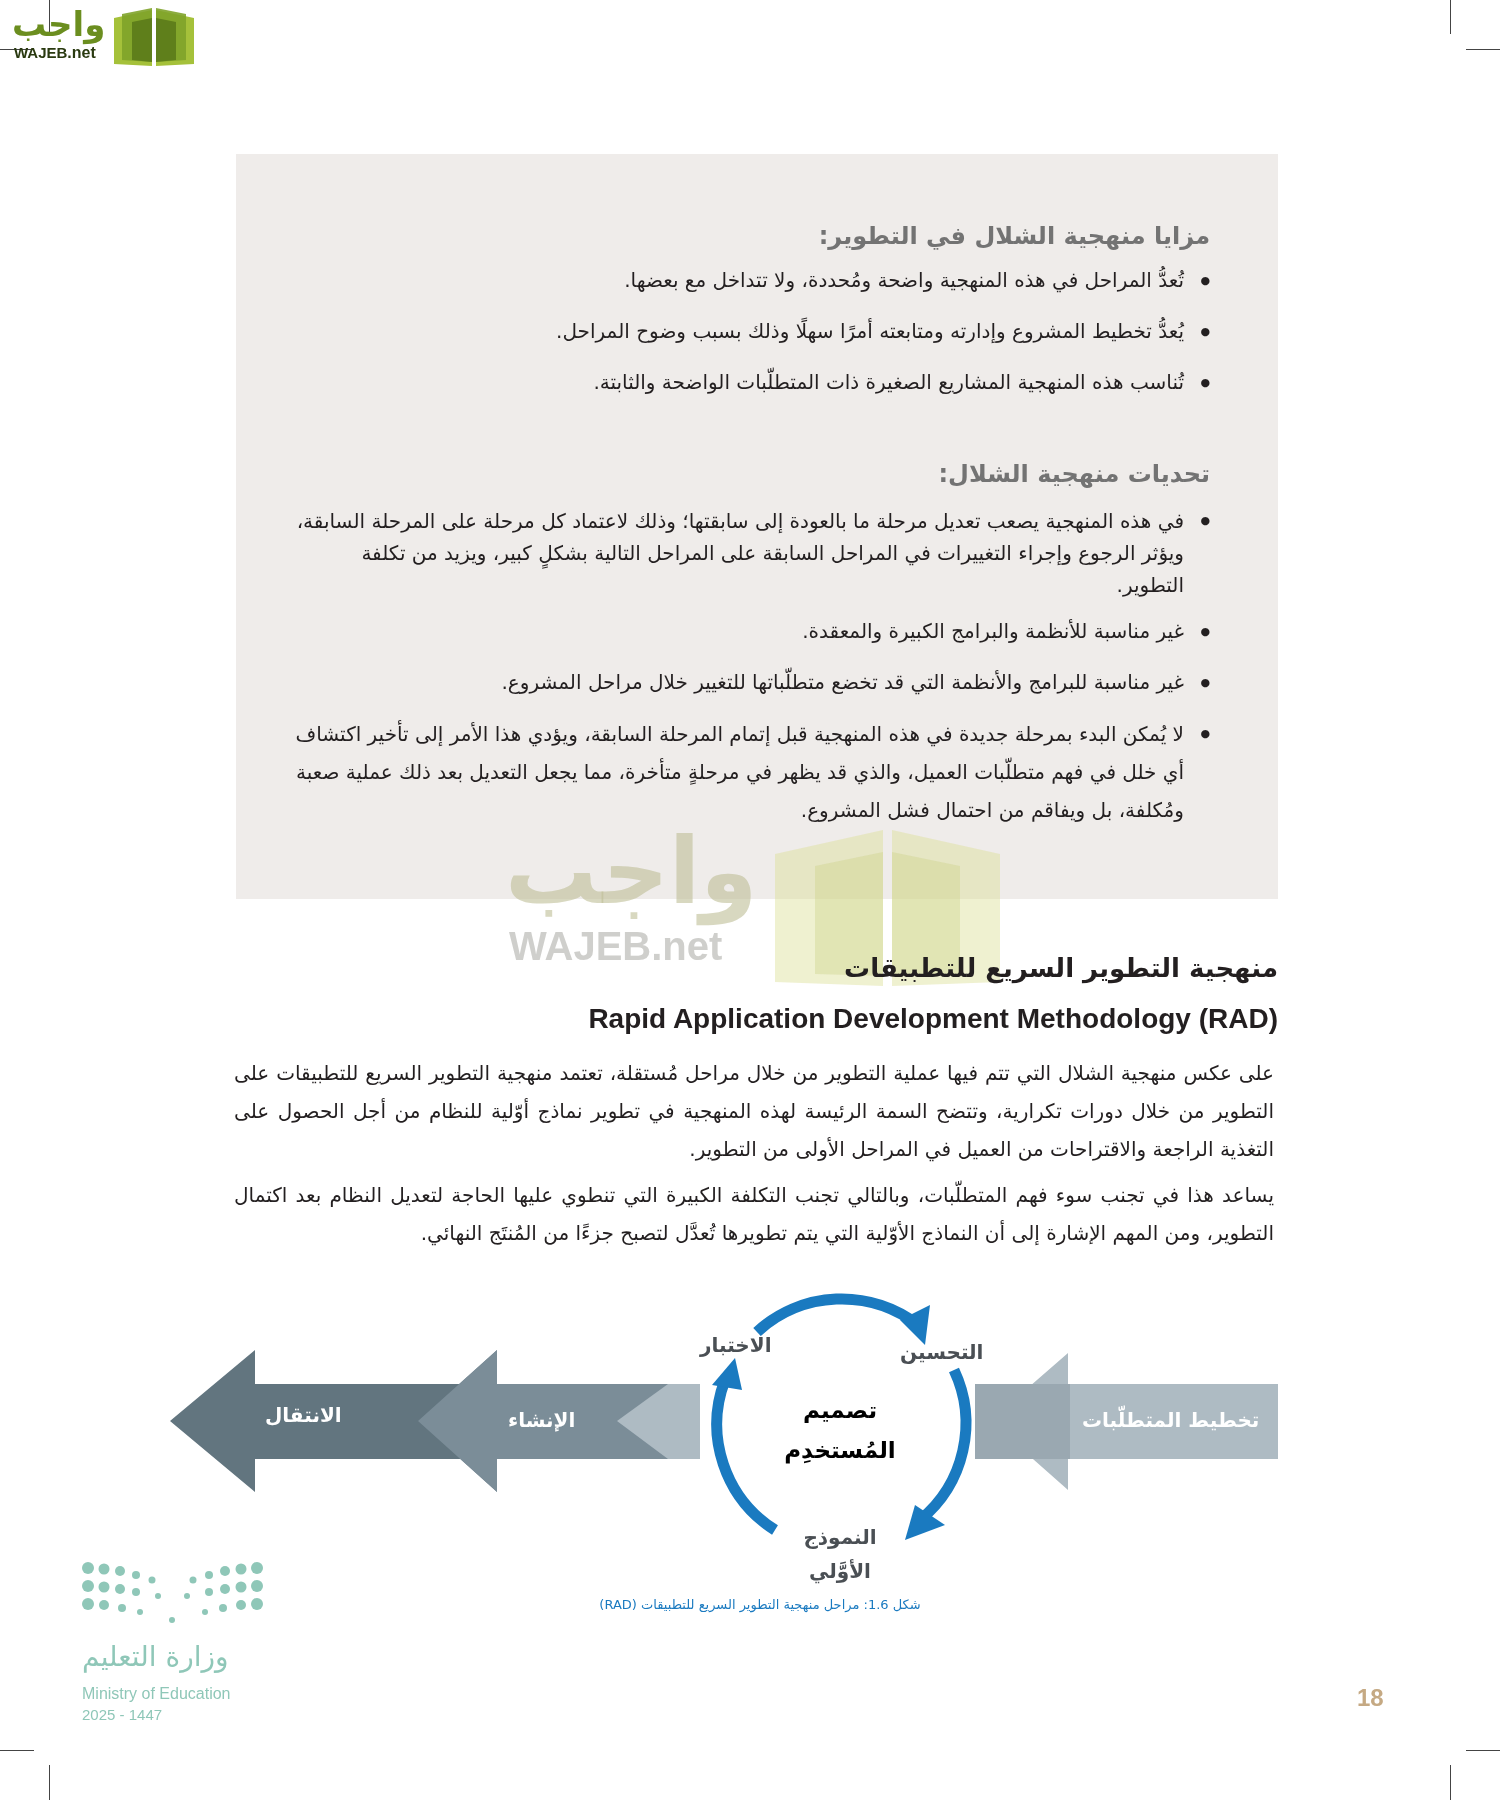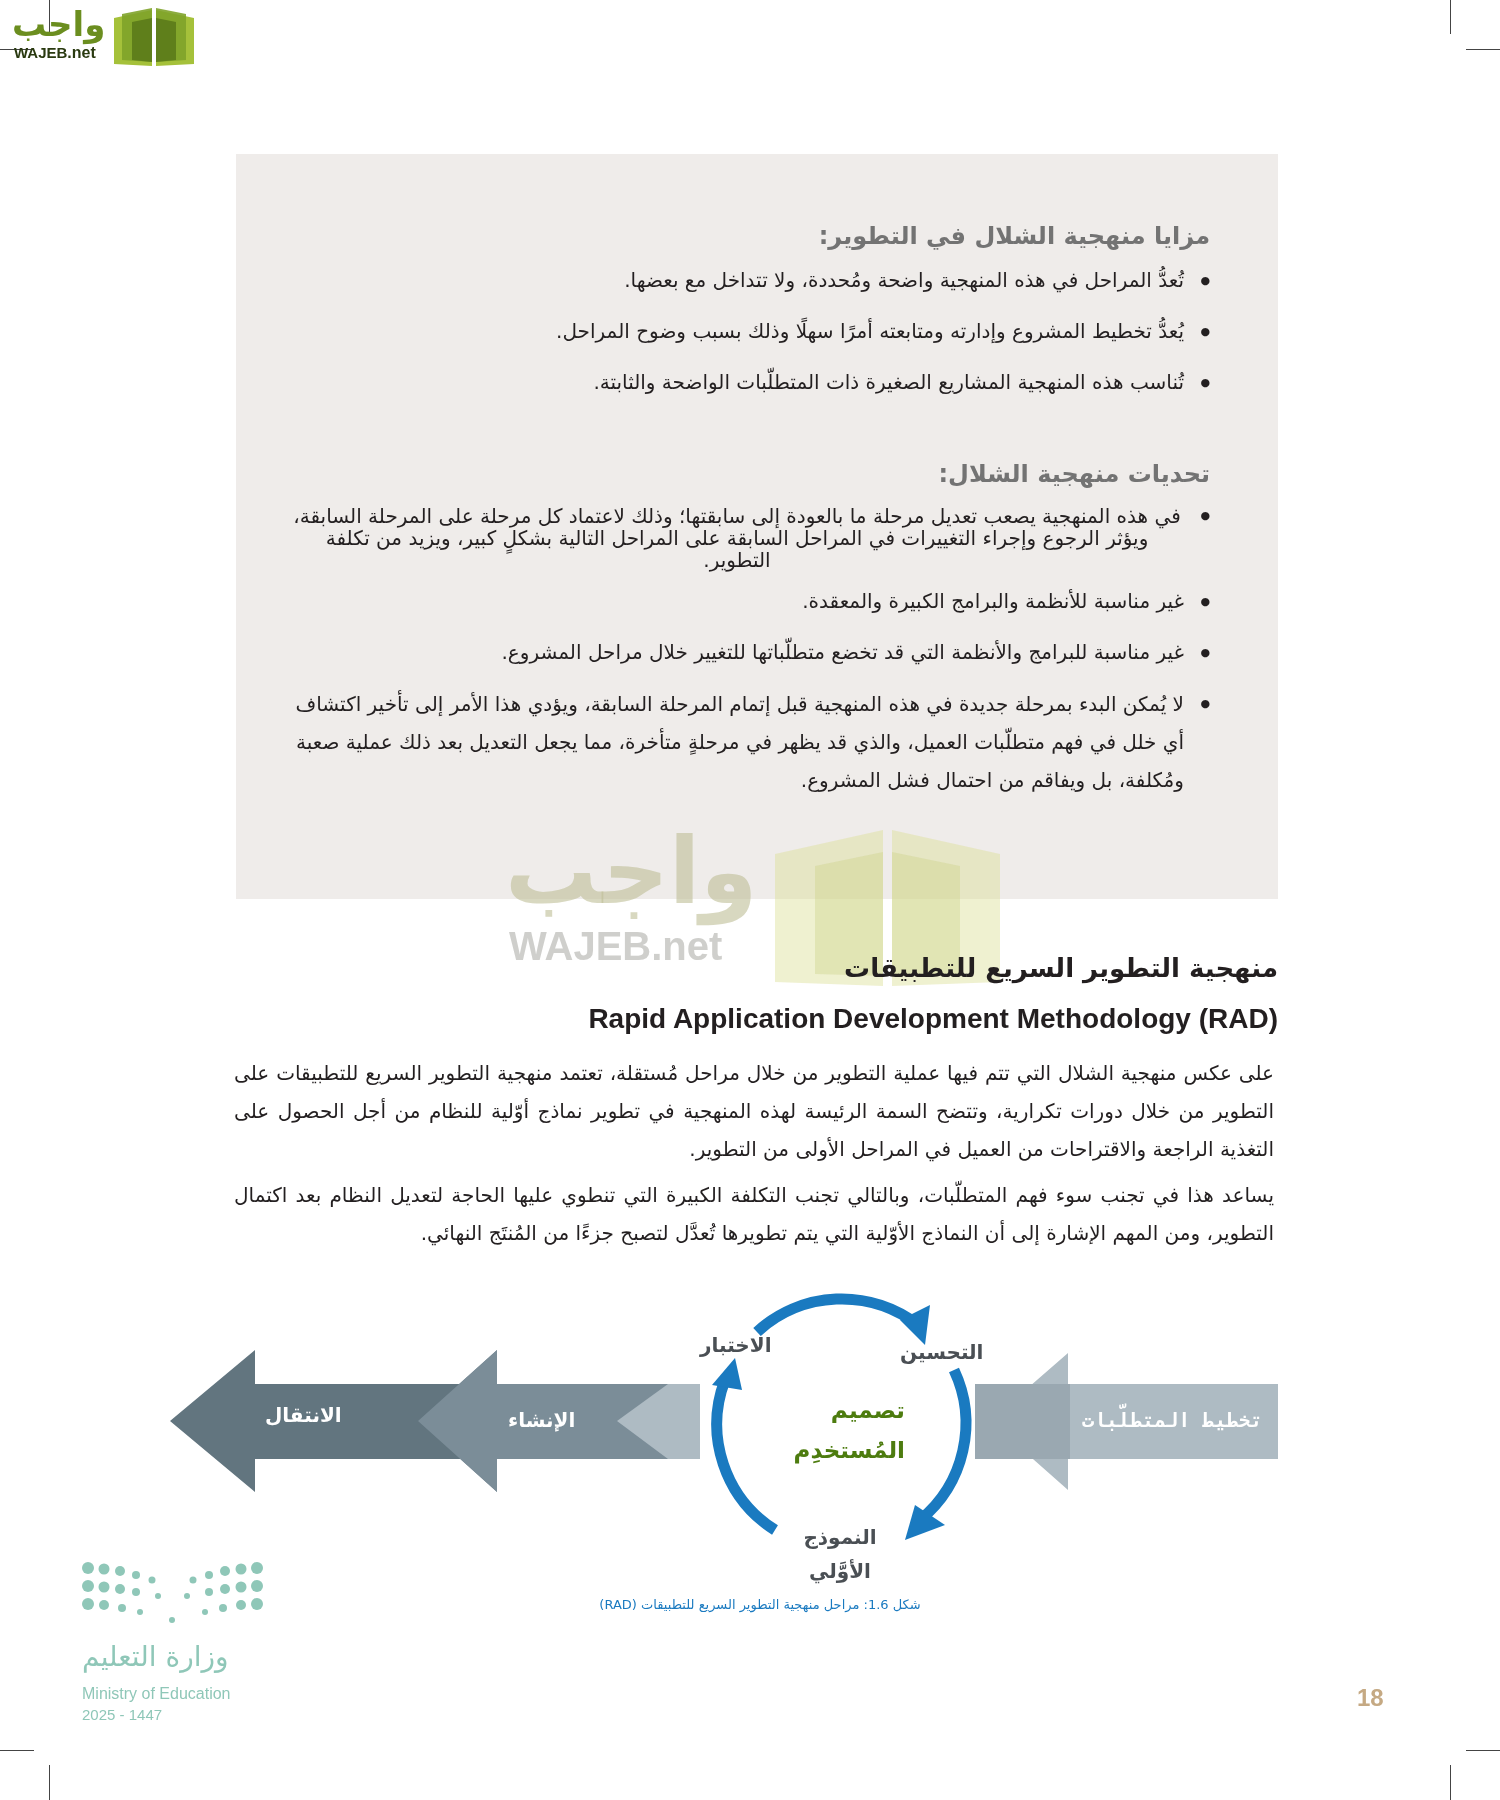--- a/index.html
+++ b/index.html
@@ -43,21 +43,21 @@
   .wm-en { position:absolute; left:4px; top:98px; font:bold 40px "Liberation Sans", sans-serif; color:rgba(175,175,170,0.6); }
 
   .rad-ar-title { position:absolute; right:222px; top:953px; font:bold 26px "DejaVu Sans", sans-serif; direction:rtl; }
   .rad-en-title { position:absolute; right:222px; top:1003px; font:bold 28px "Liberation Sans", sans-serif; color:#231f20; direction:ltr; }
   .para { position:absolute; right:222px; width:1040px; font-size:20px; line-height:38px; direction:rtl; text-align:justify; text-align-last:right; margin:4px; }
 
   
   .diagram { position:absolute; left:0; top:0; width:1500px; height:1800px; pointer-events:none; }
   .arrow-label { position:absolute; font:bold 20px "DejaVu Sans", sans-serif; color:#ffffff; direction:rtl; }
   .cycle-label { position:absolute; font:bold 20px "DejaVu Sans", sans-serif; color:#4a4f54; direction:rtl; text-align:center; }
-  .center-label { position:absolute; font:bold 23px "DejaVu Sans", sans-serif; color:#4d7c0f; direction:rtl; line-height:40px; }
+  .center-label { position:absolute; font:bold 23px "DejaVu Sans", sans-serif; color:#000000; direction:rtl; text-align:center; line-height:40px; }
   .caption { position:absolute; left:520px; top:1597px; width:480px; text-align:center; font-size:13px; color:#1a7ac0; direction:rtl; }
 
   
   .moe { position:absolute; left:80px; top:1560px; width:200px; height:170px; }
   .moe-ar { position:absolute; left:2px; top:80px; font:28px "DejaVu Sans", sans-serif; color:#8fc7b8; direction:rtl; }
   .moe-en { position:absolute; left:2px; top:125px; font:16px "Liberation Sans", sans-serif; color:#8fc7b8; }
   .moe-yr { position:absolute; left:2px; top:146px; font:15px "Liberation Sans", sans-serif; color:#8fc7b8; }
 
   .page-num { position:absolute; left:1357px; top:1665px; font:bold 24px "Liberation Sans", sans-serif; color:#c5a983;margin-top:19px; }
 </style>
@@ -90,21 +90,21 @@
 
 <div class="sec-heading" style="top:222px;">مزايا منهجية الشلال في التطوير:</div>
 <ul class="bullets" style="top:262px;">
   <li style="margin-bottom:14px;">تُعدُّ المراحل في هذه المنهجية واضحة ومُحددة، ولا تتداخل مع بعضها.</li>
   <li style="margin-bottom:14px;">يُعدُّ تخطيط المشروع وإدارته ومتابعته أمرًا سهلًا وذلك بسبب وضوح المراحل.</li>
   <li>تُناسب هذه المنهجية المشاريع الصغيرة ذات المتطلّبات الواضحة والثابتة.</li>
 </ul>
 
 <div class="sec-heading" style="top:460px;">تحديات منهجية الشلال:</div>
 <ul class="bullets" style="top:505px;">
-  <li style="line-height:22px;margin-bottom:12px;text-align:center;">في هذه المنهجية يصعب تعديل مرحلة ما بالعودة إلى سابقتها؛ وذلك لاعتماد كل مرحلة على المرحلة السابقة، ويؤثر الرجوع وإجراء التغييرات في المراحل السابقة على المراحل التالية بشكلٍ كبير، ويزيد من تكلفة التطوير.</li>
+  <li style="line-height:32px;margin-bottom:12px;">في هذه المنهجية يصعب تعديل مرحلة ما بالعودة إلى سابقتها؛ وذلك لاعتماد كل مرحلة على المرحلة السابقة، ويؤثر الرجوع وإجراء التغييرات في المراحل السابقة على المراحل التالية بشكلٍ كبير، ويزيد من تكلفة التطوير.</li>
   <li style="margin-bottom:14px;">غير مناسبة للأنظمة والبرامج الكبيرة والمعقدة.</li>
   <li style="margin-bottom:14px;">غير مناسبة للبرامج والأنظمة التي قد تخضع متطلّباتها للتغيير خلال مراحل المشروع.</li>
   <li style="line-height:38px;">لا يُمكن البدء بمرحلة جديدة في هذه المنهجية قبل إتمام المرحلة السابقة، ويؤدي هذا الأمر إلى تأخير اكتشاف أي خلل في فهم متطلّبات العميل، والذي قد يظهر في مرحلةٍ متأخرة، مما يجعل التعديل بعد ذلك عملية صعبة ومُكلفة، بل ويفاقم من احتمال فشل المشروع.</li>
 </ul>
 
 <div class="wm">
   <span class="wm-ar">واجب</span>
   <span class="wm-en">WAJEB.net</span>
   <svg style="position:absolute;left:270px;top:0;" width="225" height="160" viewBox="0 0 225 160">
     <path d="M0 28 L108 4 L108 160 L0 156 Z" fill="rgba(220,225,150,0.45)"></path>
@@ -137,21 +137,21 @@
     <path d="M954 1370 A125 125 0 0 1 920 1520"></path>
     <path d="M775 1530 A125 125 0 0 1 725 1380"></path>
   </g>
   <g fill="#1a7ac0">
     <polygon points="930,1305 925,1345 900,1320"></polygon>
     <polygon points="905,1540 945,1525 915,1505"></polygon>
     <polygon points="735,1358 712,1385 742,1390"></polygon>
   </g>
 </svg>
 
-<div class="arrow-label" style="left:1082px;top:1408px;font-family:Liberation Mono, monospace;">تخطيط المتطلّبات</div>
+<div class="arrow-label" style="left:1082px;top:1408px;">تخطيط المتطلّبات</div>
 <div class="arrow-label" style="left:508px;top:1408px;">الإنشاء</div>
 <div class="arrow-label" style="left:265px;top:1403px;">الانتقال</div>
 
 <div class="cycle-label" style="left:900px;top:1340px;">التحسين</div>
 <div class="cycle-label" style="left:700px;top:1333px;">الاختبار</div>
 <div class="cycle-label" style="left:790px;top:1520px;width:100px;line-height:34px;">النموذج الأوَّلي</div>
 <div class="center-label" style="left:775px;top:1390px;width:130px;">
   <div>تصميم</div>
   <div>المُستخدِم</div>
 </div>

